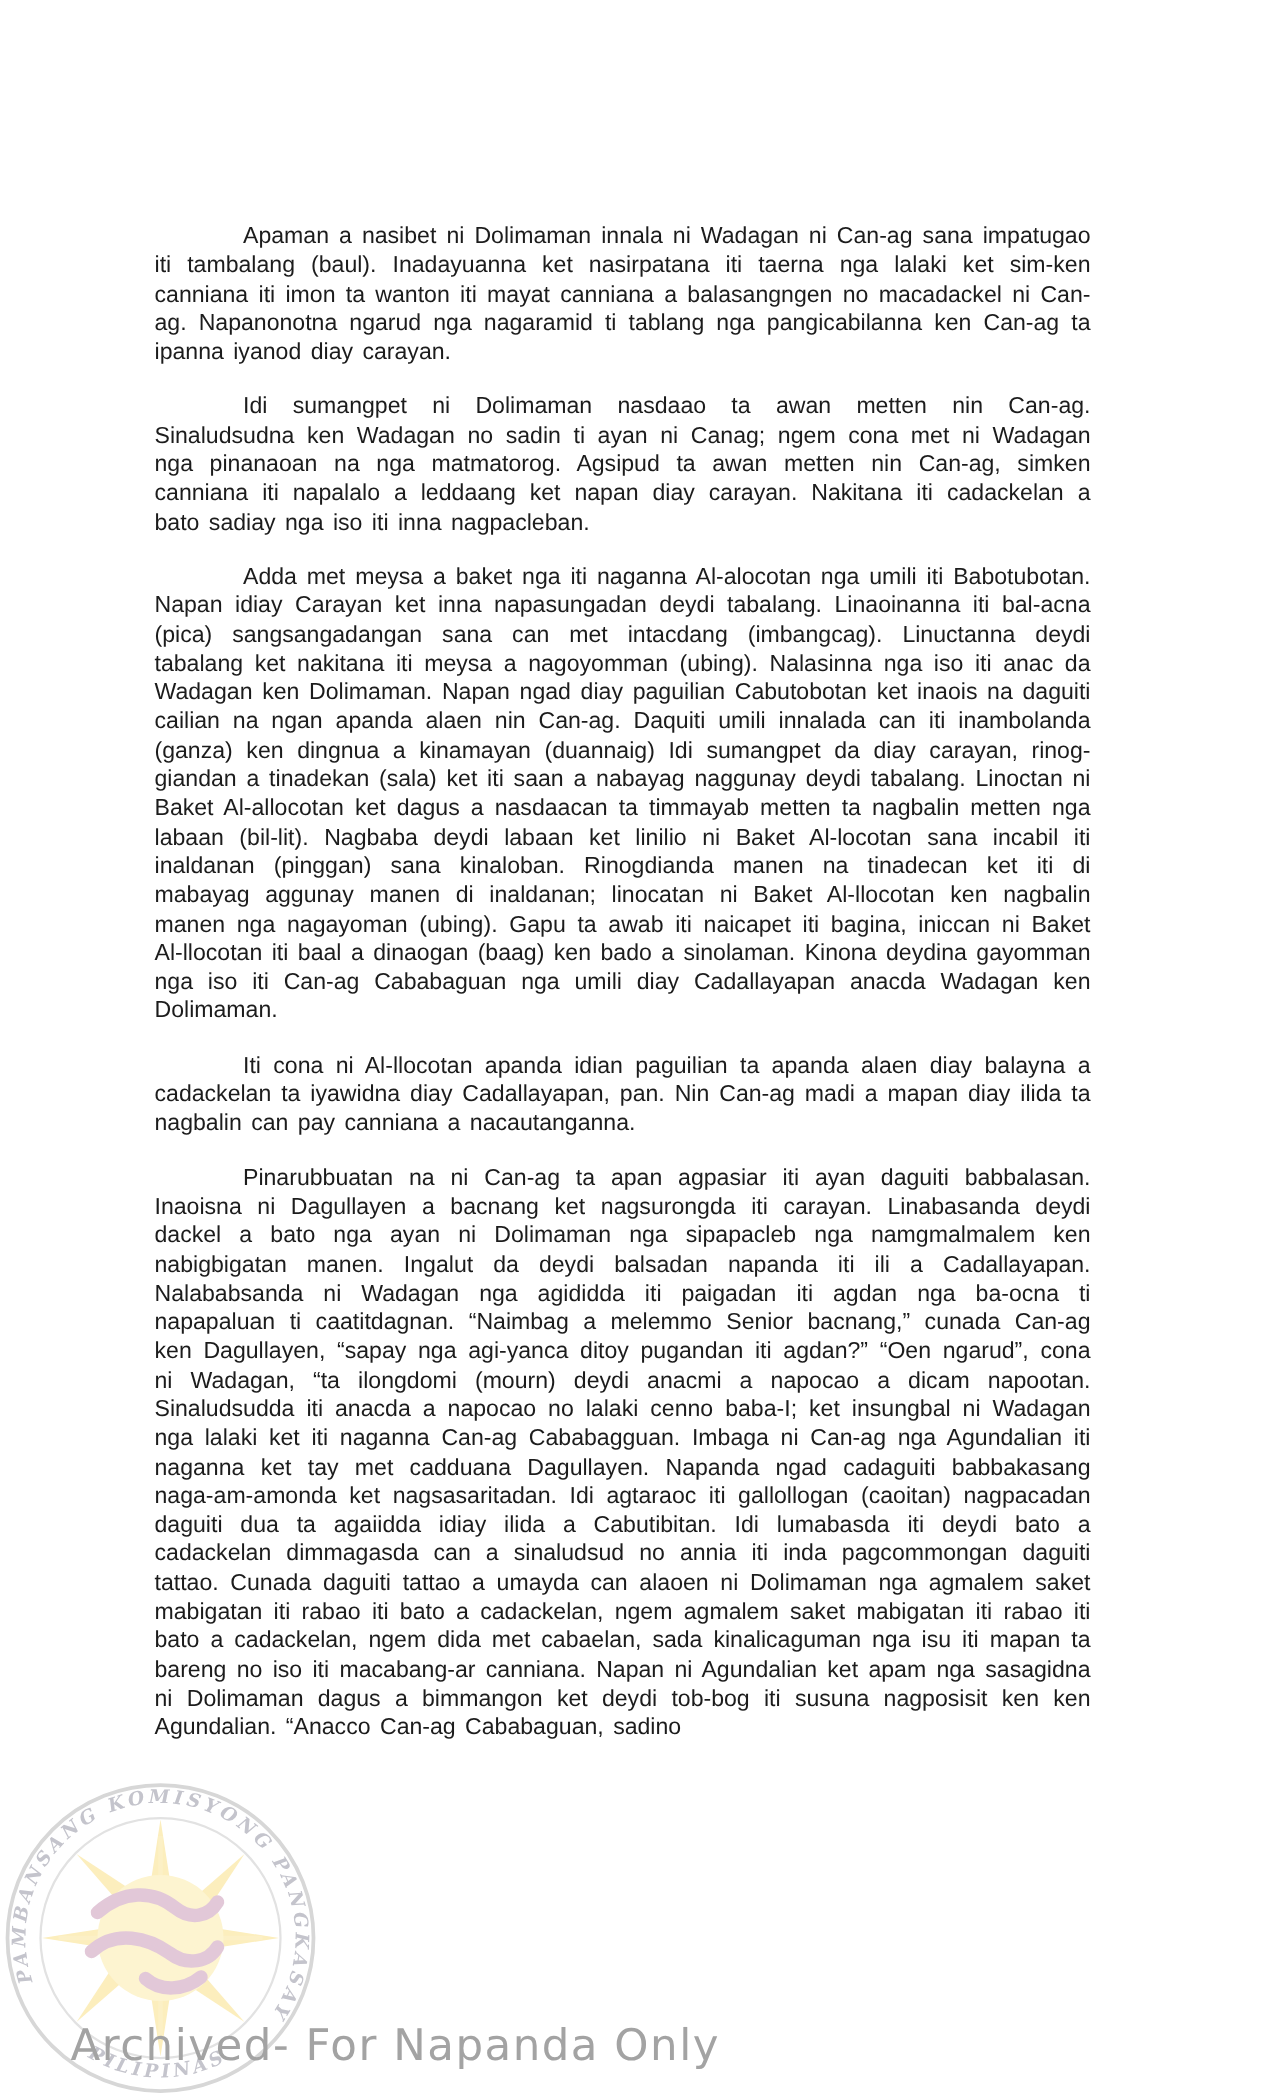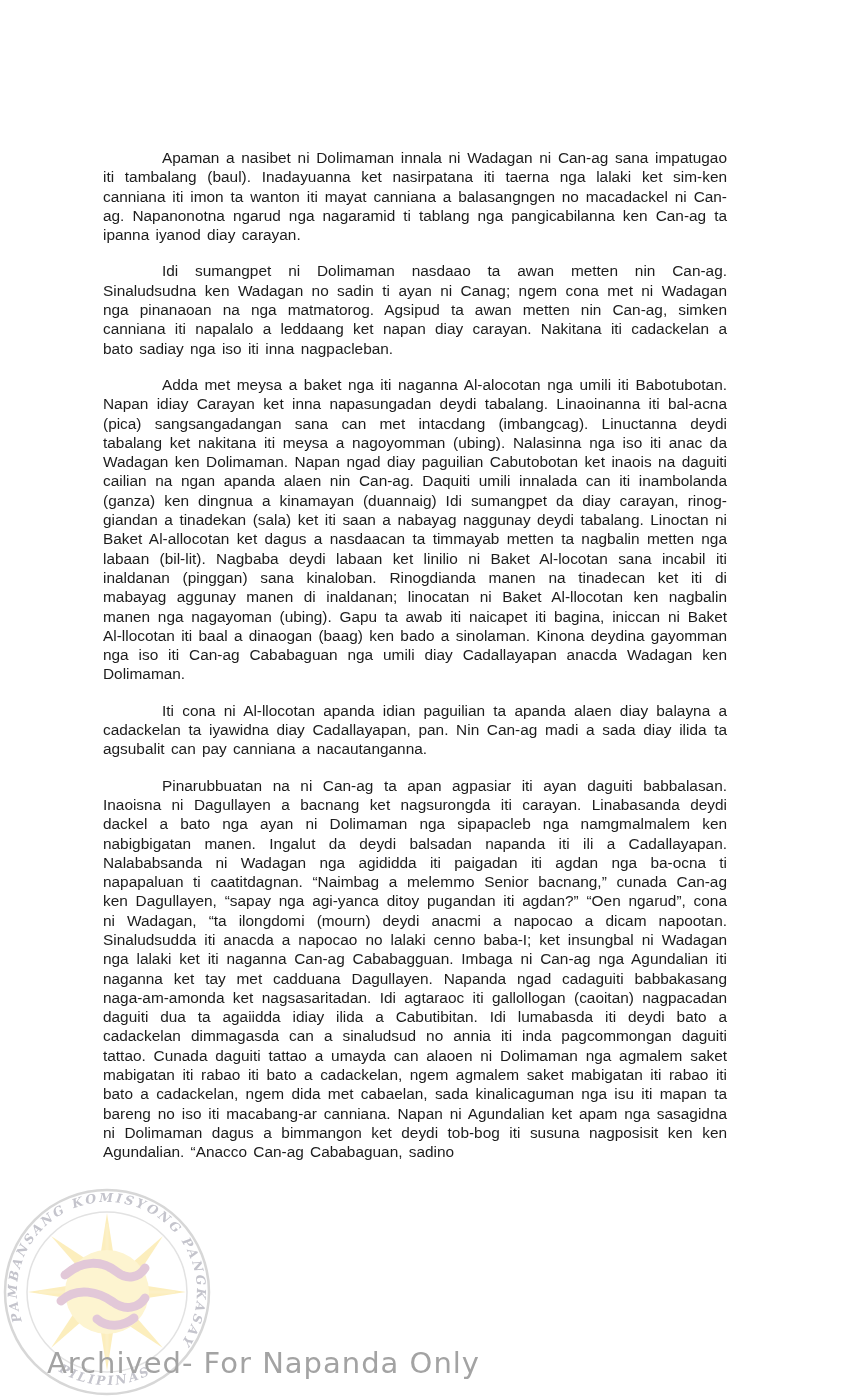--- a/index.html
+++ b/index.html
@@ -66,21 +66,21 @@
 </style>
 </head>
 <body>
 
 <div class="page">
 
   <div class="text-block">
     <p>Apaman a nasibet ni Dolimaman innala ni Wadagan ni Can-ag sana impatugao iti tambalang (baul). Inadayuanna ket nasirpatana iti taerna nga lalaki ket sim-ken canniana iti imon ta wanton iti mayat canniana a balasangngen no macadackel ni Can-ag.  Napanonotna ngarud nga nagaramid ti tablang nga pangicabilanna ken Can-ag ta ipanna iyanod diay carayan.</p>
     <p>Idi sumangpet ni Dolimaman nasdaao ta awan metten nin Can-ag. Sinaludsudna ken Wadagan no sadin ti ayan ni Canag; ngem cona met ni Wadagan nga pinanaoan na nga matmatorog.  Agsipud ta awan metten nin Can-ag, simken canniana iti napalalo a leddaang ket napan diay carayan. Nakitana iti cadackelan a bato sadiay nga iso iti inna nagpacleban.</p>
     <p>Adda met meysa a baket nga iti naganna Al-alocotan nga umili iti Babotubotan.  Napan idiay Carayan ket inna napasungadan deydi tabalang. Linaoinanna iti bal-acna (pica) sangsangadangan sana can met intacdang (imbangcag).  Linuctanna deydi tabalang ket nakitana iti meysa a nagoyomman (ubing).  Nalasinna nga iso iti anac da Wadagan ken Dolimaman.  Napan ngad diay paguilian Cabutobotan ket inaois na daguiti cailian na ngan apanda alaen nin Can-ag.  Daquiti umili innalada can iti inambolanda (ganza) ken dingnua a kinamayan (duannaig) Idi sumangpet da diay carayan, rinog-giandan a tinadekan (sala) ket iti saan a nabayag naggunay deydi tabalang.  Linoctan ni Baket Al-allocotan ket dagus a nasdaacan ta timmayab metten ta nagbalin metten nga labaan (bil-lit).  Nagbaba deydi labaan ket linilio ni Baket Al-locotan sana incabil iti inaldanan (pinggan) sana kinaloban.  Rinogdianda manen na tinadecan ket iti di mabayag aggunay manen di inaldanan; linocatan ni Baket Al-llocotan ken nagbalin manen nga nagayoman (ubing).  Gapu ta awab iti naicapet iti bagina, iniccan ni Baket Al-llocotan iti baal a dinaogan (baag) ken bado a sinolaman.  Kinona deydina gayomman nga iso iti Can-ag Cababaguan nga umili diay Cadallayapan anacda Wadagan ken Dolimaman.</p>
-    <p>Iti cona ni Al-llocotan apanda idian paguilian ta apanda alaen diay balayna a cadackelan ta iyawidna diay Cadallayapan, pan.  Nin Can-ag madi a sada diay ilida ta agsubalit can pay canniana a nacautanganna.</p>
+    <p>Iti cona ni Al-llocotan apanda idian paguilian ta apanda alaen diay balayna a cadackelan ta iyawidna diay Cadallayapan, pan.  Nin Can-ag madi a mapan diay ilida ta nagbalin can pay canniana a nacautanganna.</p>
     <p>Pinarubbuatan na ni Can-ag ta apan agpasiar iti ayan daguiti babbalasan.  Inaoisna ni Dagullayen a bacnang ket nagsurongda iti carayan. Linabasanda deydi dackel a bato nga ayan ni Dolimaman nga sipapacleb nga namgmalmalem ken nabigbigatan manen.  Ingalut da deydi balsadan napanda iti ili a Cadallayapan.  Nalababsanda ni Wadagan nga agididda iti paigadan iti agdan nga ba-ocna ti napapaluan ti caatitdagnan.  “Naimbag a melemmo Senior bacnang,” cunada Can-ag ken Dagullayen, “sapay nga agi-yanca ditoy pugandan iti agdan?”  “Oen ngarud”, cona ni Wadagan, “ta ilongdomi (mourn) deydi anacmi a napocao a dicam napootan.  Sinaludsudda iti anacda a napocao no lalaki cenno baba-I; ket insungbal ni Wadagan nga lalaki ket iti naganna Can-ag Cababagguan.  Imbaga ni Can-ag nga Agundalian iti naganna ket tay met cadduana Dagullayen.  Napanda ngad cadaguiti babbakasang naga-am-amonda ket nagsasaritadan.  Idi agtaraoc iti gallollogan (caoitan) nagpacadan daguiti dua ta agaiidda idiay ilida a Cabutibitan.  Idi lumabasda iti deydi bato a cadackelan dimmagasda can a sinaludsud no annia iti inda pagcommongan daguiti tattao.  Cunada daguiti tattao a umayda can alaoen ni Dolimaman nga agmalem saket mabigatan iti rabao iti bato a cadackelan, ngem agmalem saket mabigatan iti rabao iti bato a cadackelan, ngem dida met cabaelan, sada kinalicaguman nga isu iti mapan ta bareng no iso iti macabang-ar canniana.  Napan ni Agundalian ket apam nga sasagidna ni Dolimaman dagus a bimmangon ket deydi tob-bog iti susuna nagposisit ken ken Agundalian.  “Anacco Can-ag Cababaguan, sadino</p>
   </div>
 
   <div class="watermark">
 
     <svg class="seal" viewBox="0 0 240 240" xmlns="http://www.w3.org/2000/svg">
       <defs>
         <path id="arcTop" d="M 35.4 150.8 A 90 90 0 1 1 193.7 171.6"></path>
         <path id="arcBottom" d="M 60 191 A 93 93 0 0 0 180 191"></path>
       </defs>

